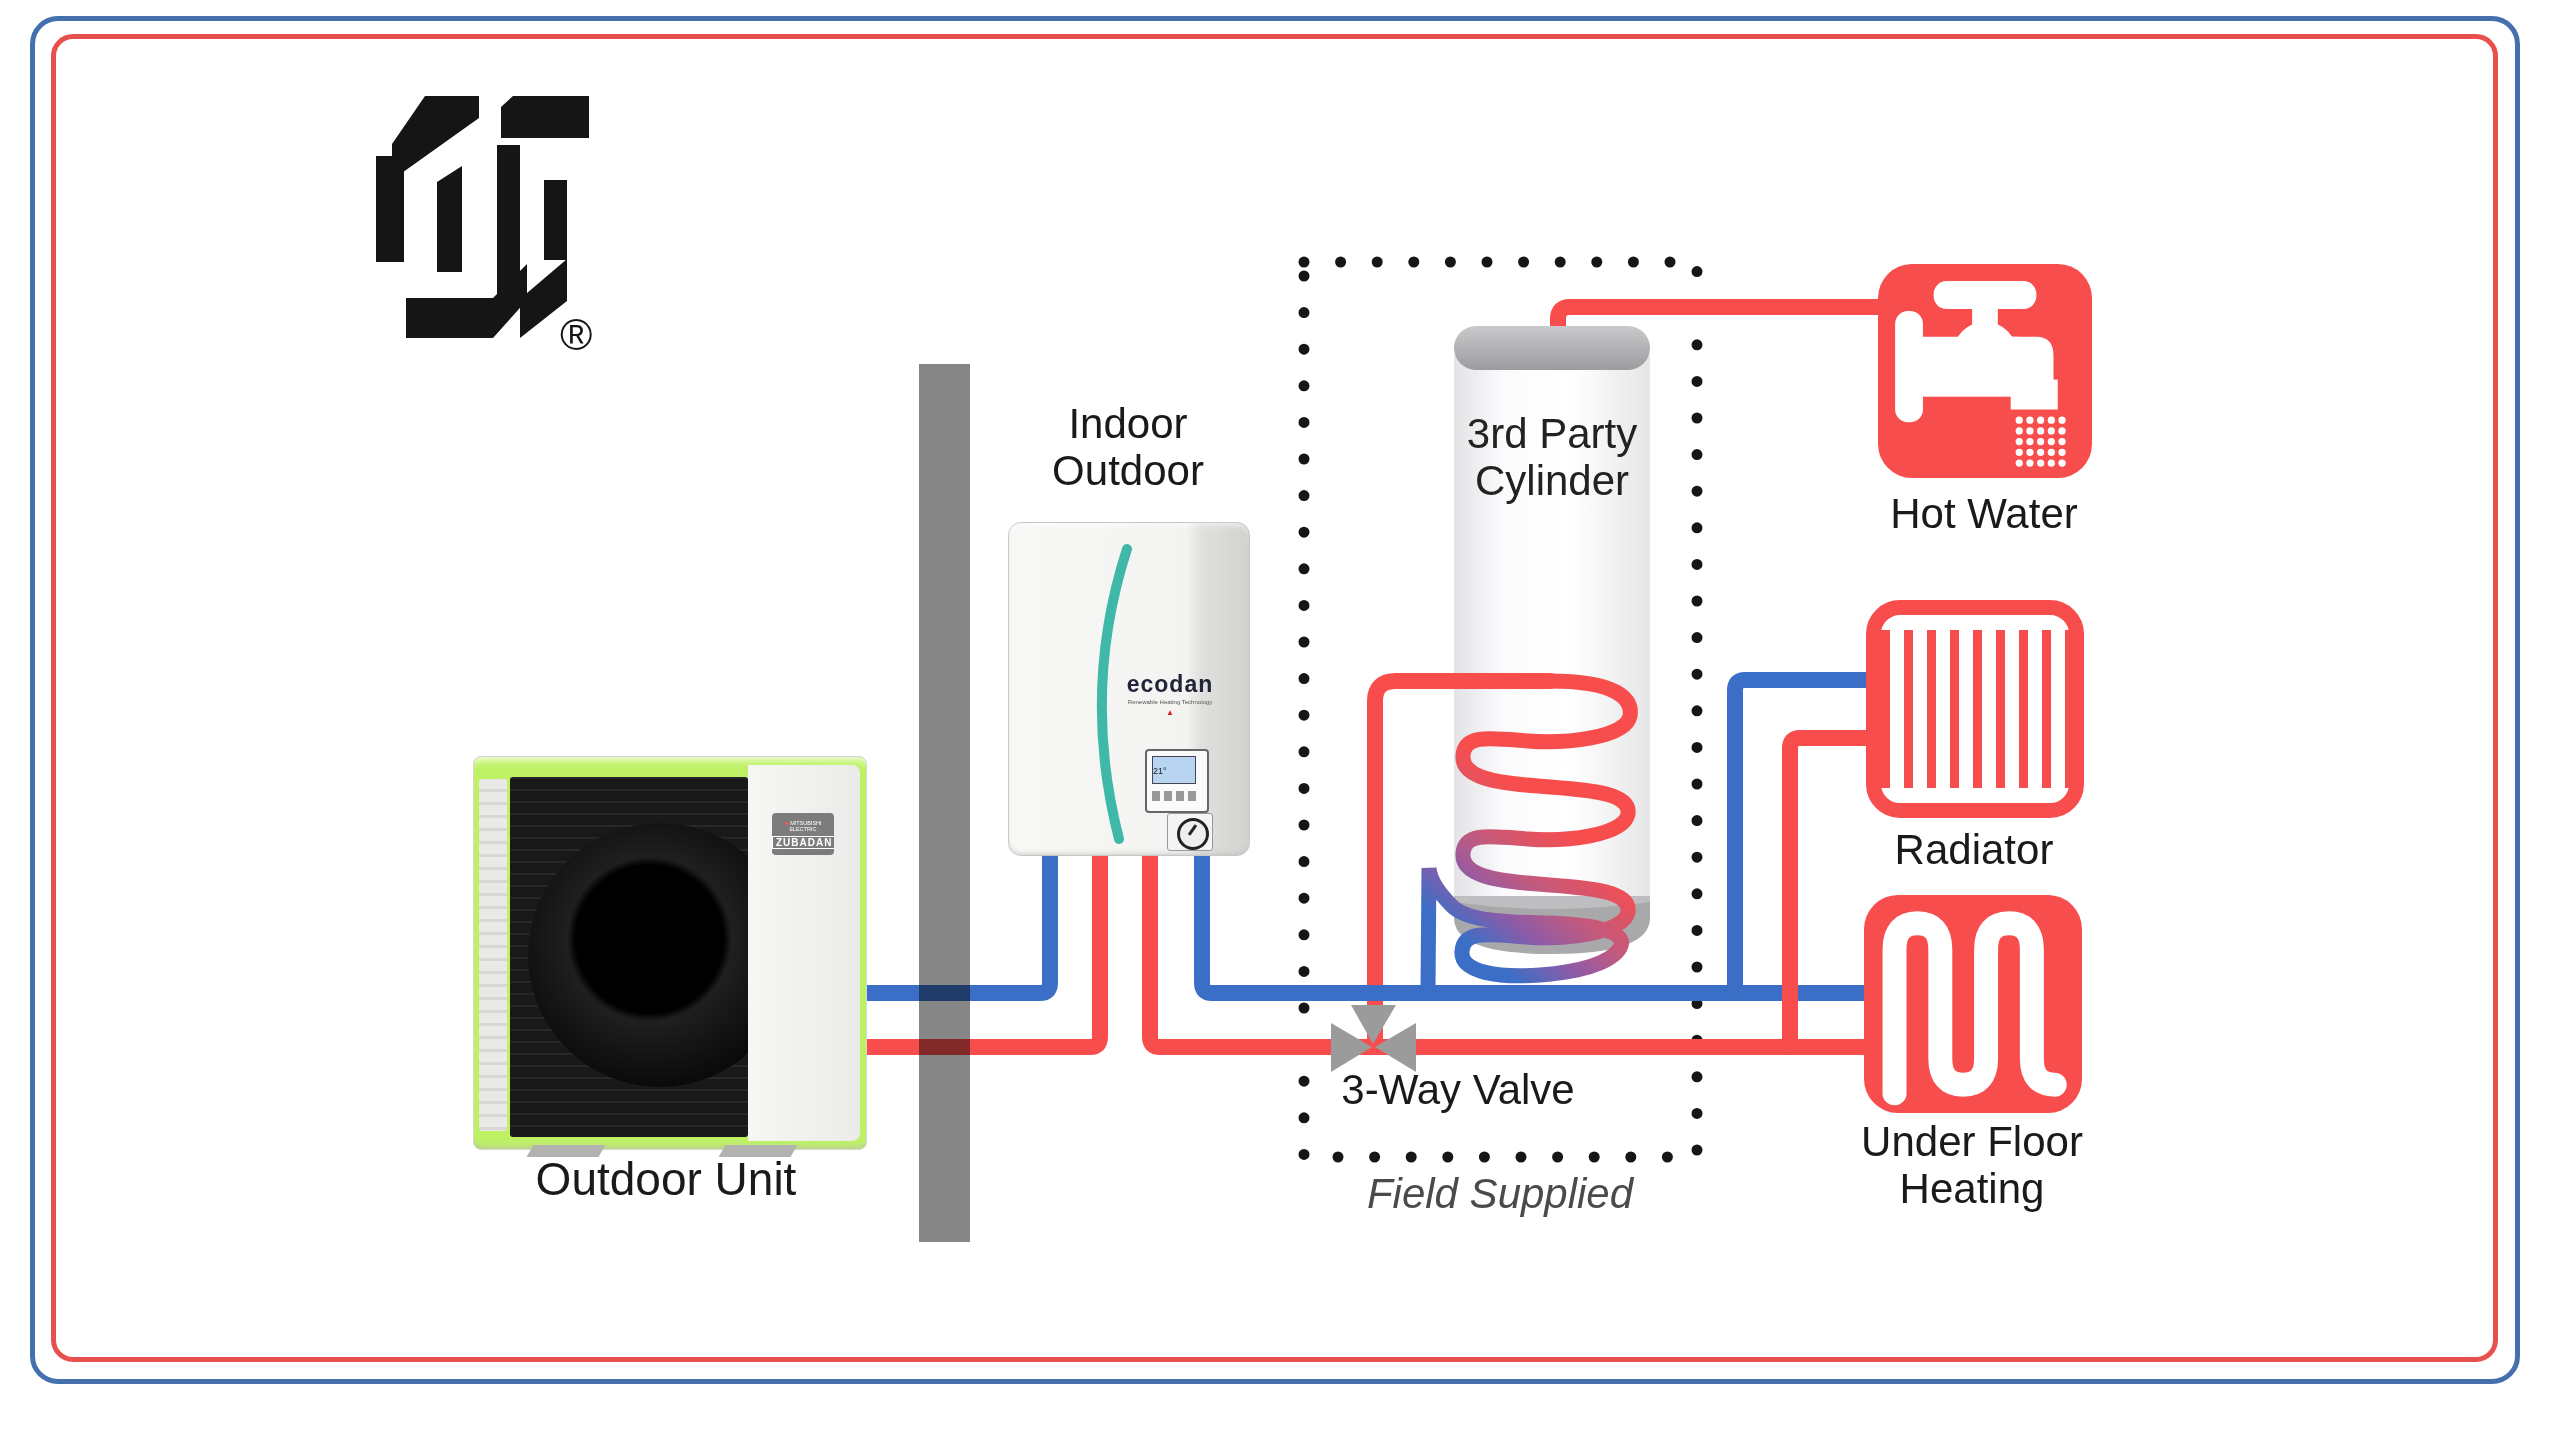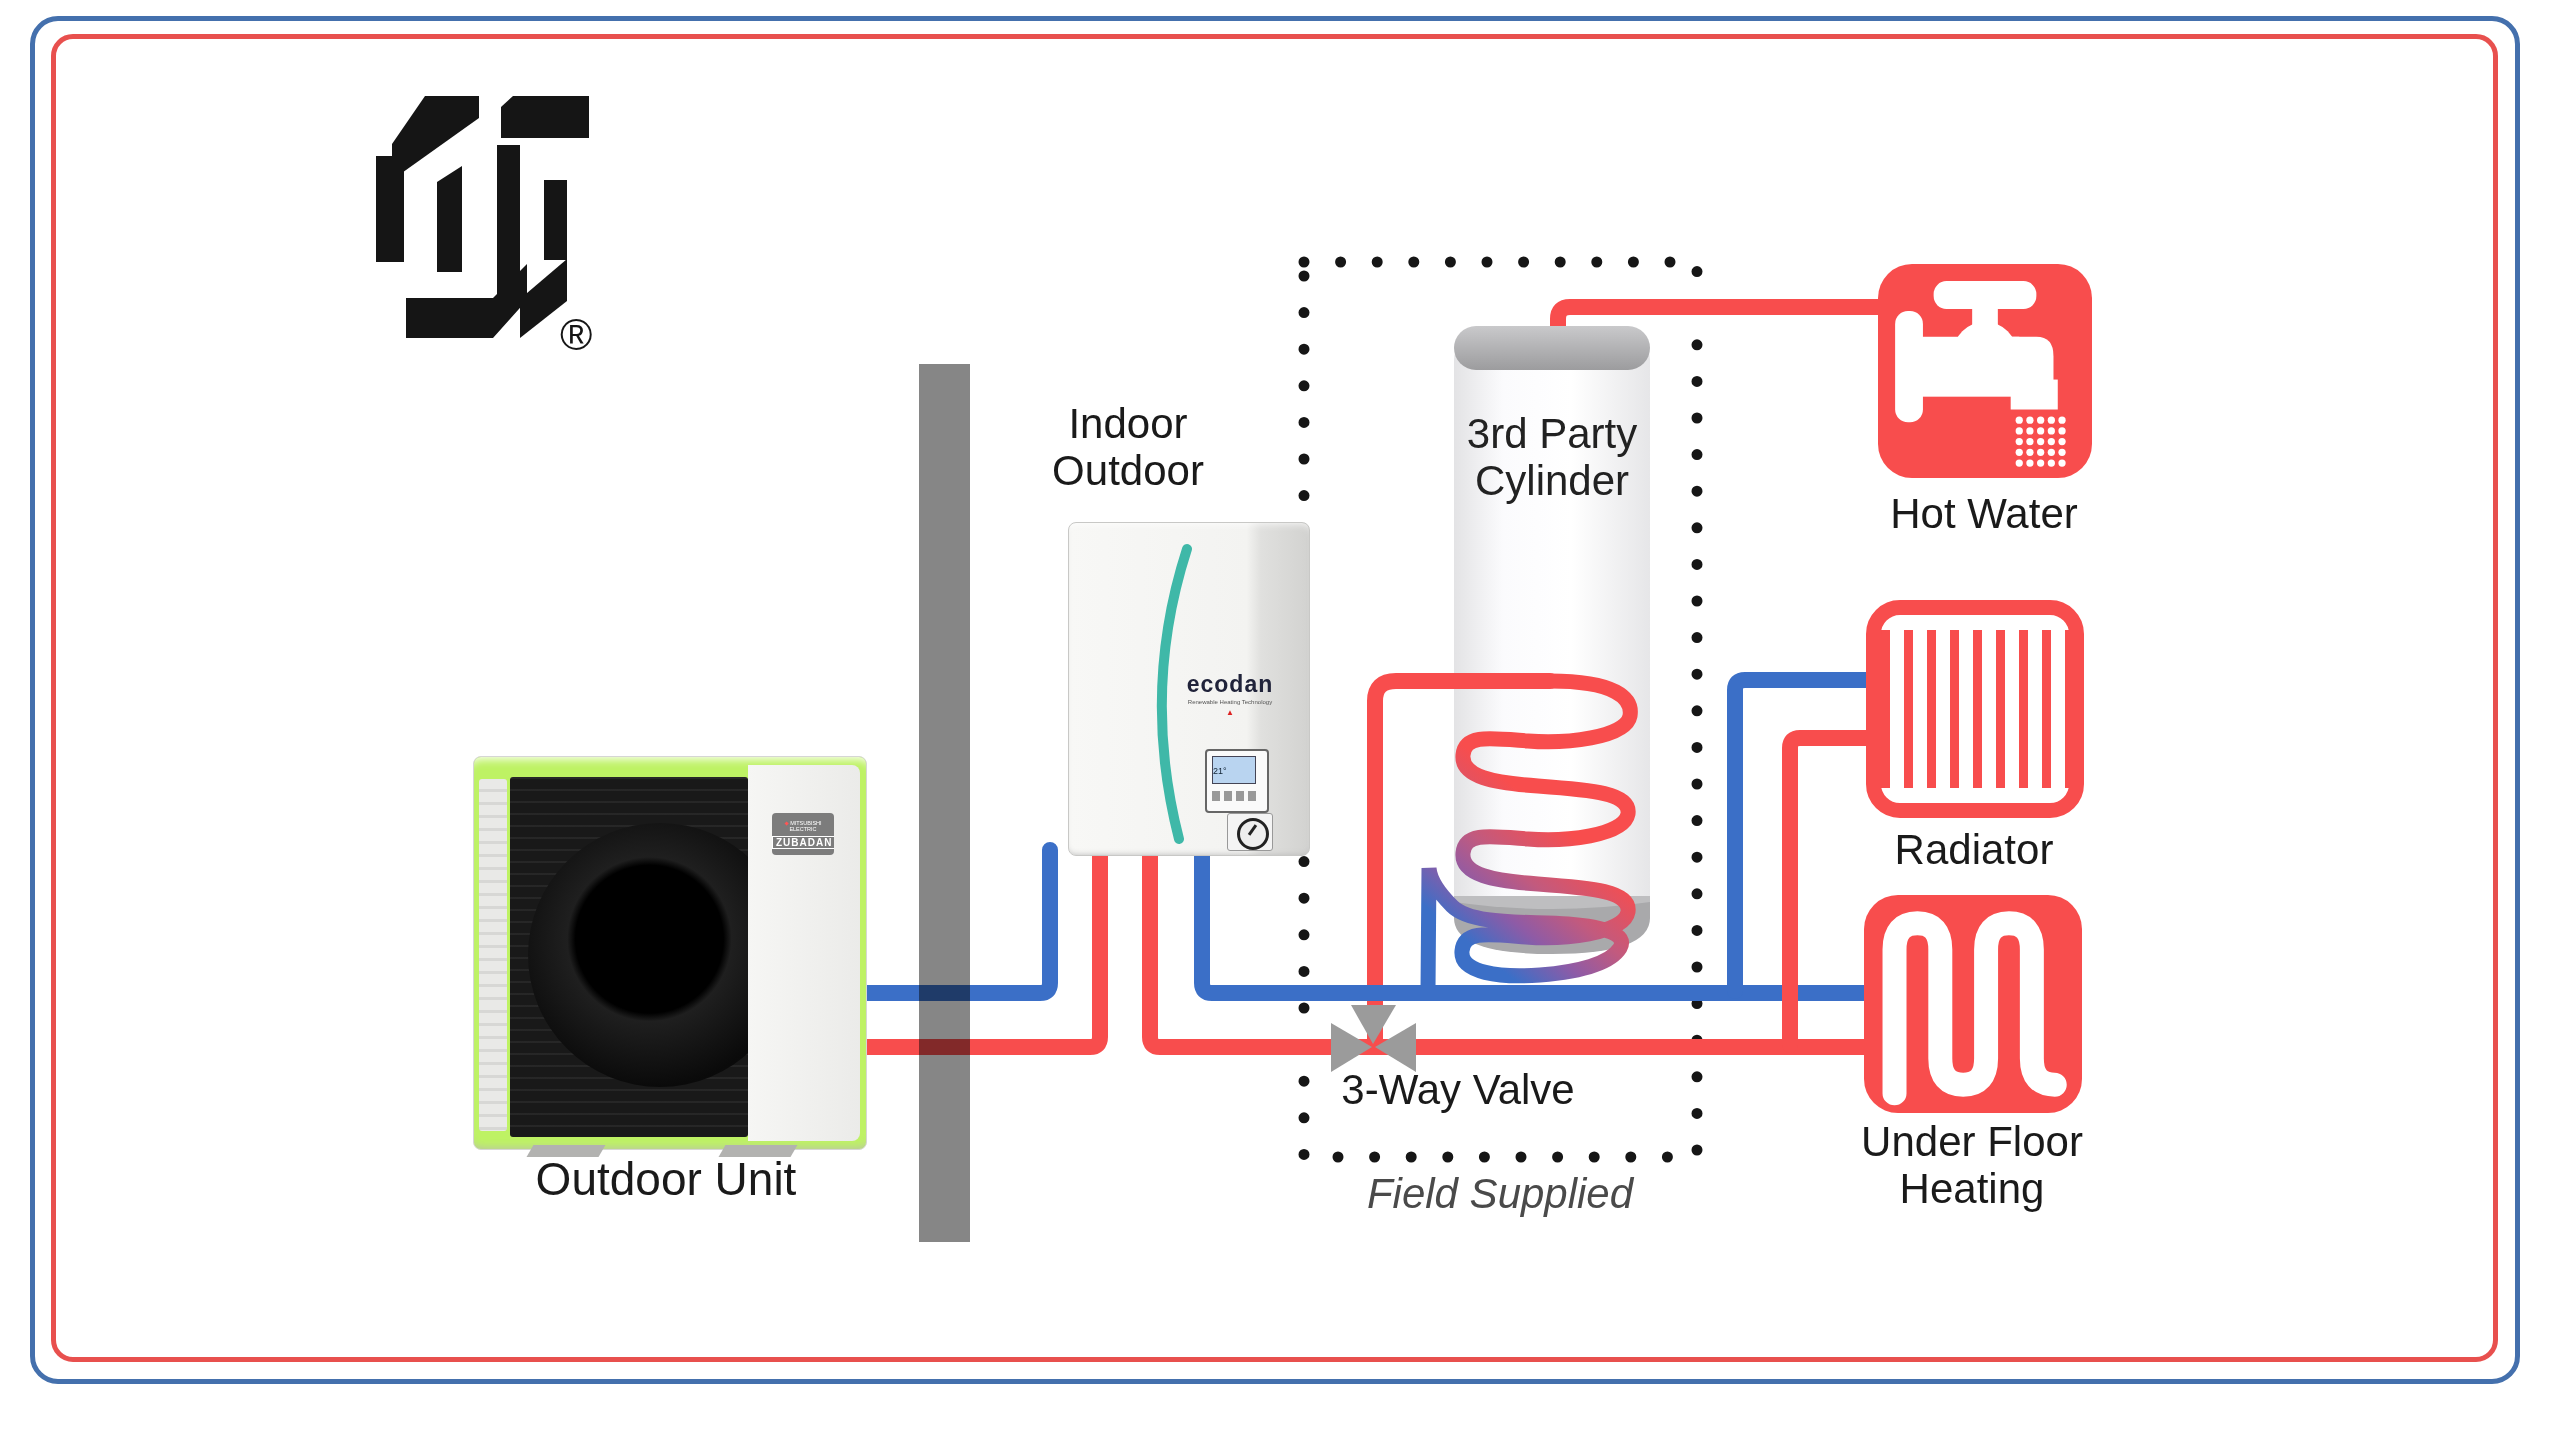--- a/index.html
+++ b/index.html
@@ -17,21 +17,21 @@
   .lbl{position:absolute;transform:translateX(-50%);text-align:center;font-size:42px;line-height:1.12;white-space:nowrap;color:var(--text-dark);}
   .lbl.big{font-size:46px;}
   .lbl.italic-gray{font-style:italic;color:var(--text-gray);}
   .brand-line1{position:absolute;left:480px;top:366px;transform:translateX(-50%);font-size:84px;font-weight:bold;letter-spacing:9px;white-space:nowrap;color:#151515;}
   .brand-line2{position:absolute;left:484px;top:466px;transform:translateX(-50%);font-size:41px;font-weight:600;letter-spacing:10px;white-space:nowrap;color:#1c1c1c;}
   .brand-reg{position:absolute;left:560px;top:310px;font-size:44px;color:#151515;}
   .logo-mark{position:absolute;left:376px;top:92px;width:235px;height:250px;}
   .logo-mark polygon{fill:#151515;}
 
   
-  .hydrobox{position:absolute;left:1068px;top:522px;width:240px;height:332px;border-radius:8px;
+  .hydrobox{position:absolute;left:1008px;top:522px;width:240px;height:332px;border-radius:13px;
      background:linear-gradient(90deg,#f8f8f6 0%,#f3f3f1 74%,#e0e0de 80%,#d2d2d0 100%);
      border:1px solid #c8c8c6;box-shadow:inset 0 6px 8px -6px #fff, inset 0 -4px 6px -4px #bbb;}
   .hydro-teal{position:absolute;left:0;top:0;width:240px;height:332px;}
   .hydro-brand{position:absolute;left:161px;top:148px;transform:translateX(-50%);font-size:23px;font-weight:bold;color:#20233a;letter-spacing:1px;}
   .hydro-tag{position:absolute;left:161px;top:176px;transform:translateX(-50%);font-size:6px;color:#555;white-space:nowrap;}
   .hydro-mits{position:absolute;left:161px;top:185px;transform:translateX(-50%);font-size:7px;color:#333;white-space:nowrap;}
   .hydro-mits .dia{color:#d22;font-size:8px;}
   .hydro-panel{position:absolute;left:136px;top:226px;width:60px;height:60px;background:#fafafa;border:2px solid #666;border-radius:4px;}
   .hydro-lcd{position:absolute;left:5px;top:5px;width:44px;height:28px;background:#b9d4f0;border:1px solid #445;
      font-size:9px;text-align:left;color:#123;line-height:28px;padding-right:3px;box-sizing:border-box;}

